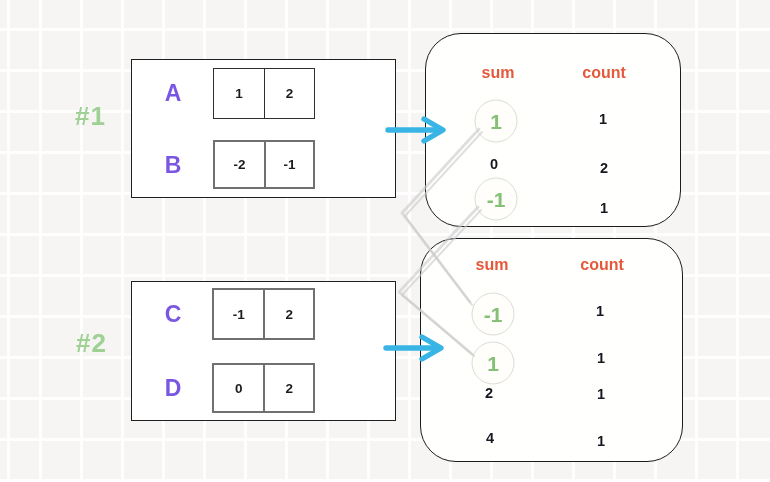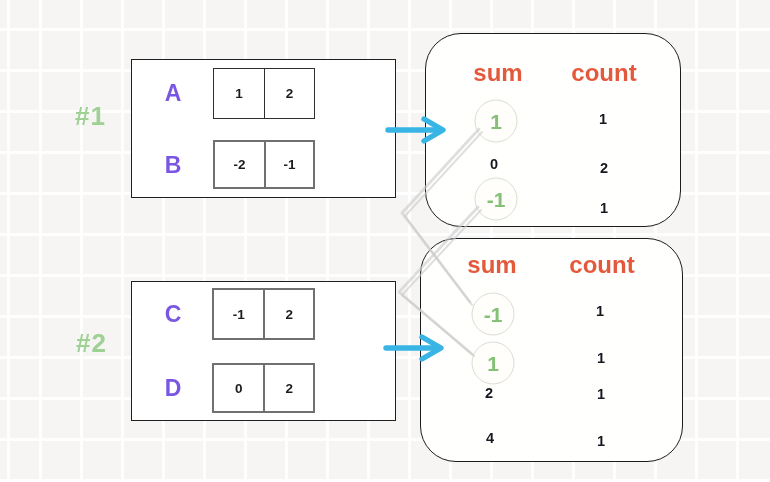--- a/index.html
+++ b/index.html
@@ -38,21 +38,21 @@
     color:#1c1c1c; font-size:13.5px; font-weight:bold;
   }
 
   
   .result-box {
     position:absolute; background:#fffffe;
     border:1.7px solid #1c1c1c; border-radius:36px; z-index:2;
   }
   .hdr {
     position:absolute; transform:translate(-50%,-50%);
-    color:#e4593c; font-size:24px; font-weight:bold;
+    color:#e4593c; font-size:16px; font-weight:bold;
   }
   .val, .cnt {
     position:absolute; transform:translate(-50%,-50%);
     color:#17171f; font-size:14.5px; font-weight:bold;
   }
   .sum-circle {
     position:absolute; transform:translate(-50%,-50%);
     width:43px; height:43px; border-radius:50%;
     border:1.6px solid #dcdcd6; background:#fffefa;
     display:flex; align-items:center; justify-content:center;

